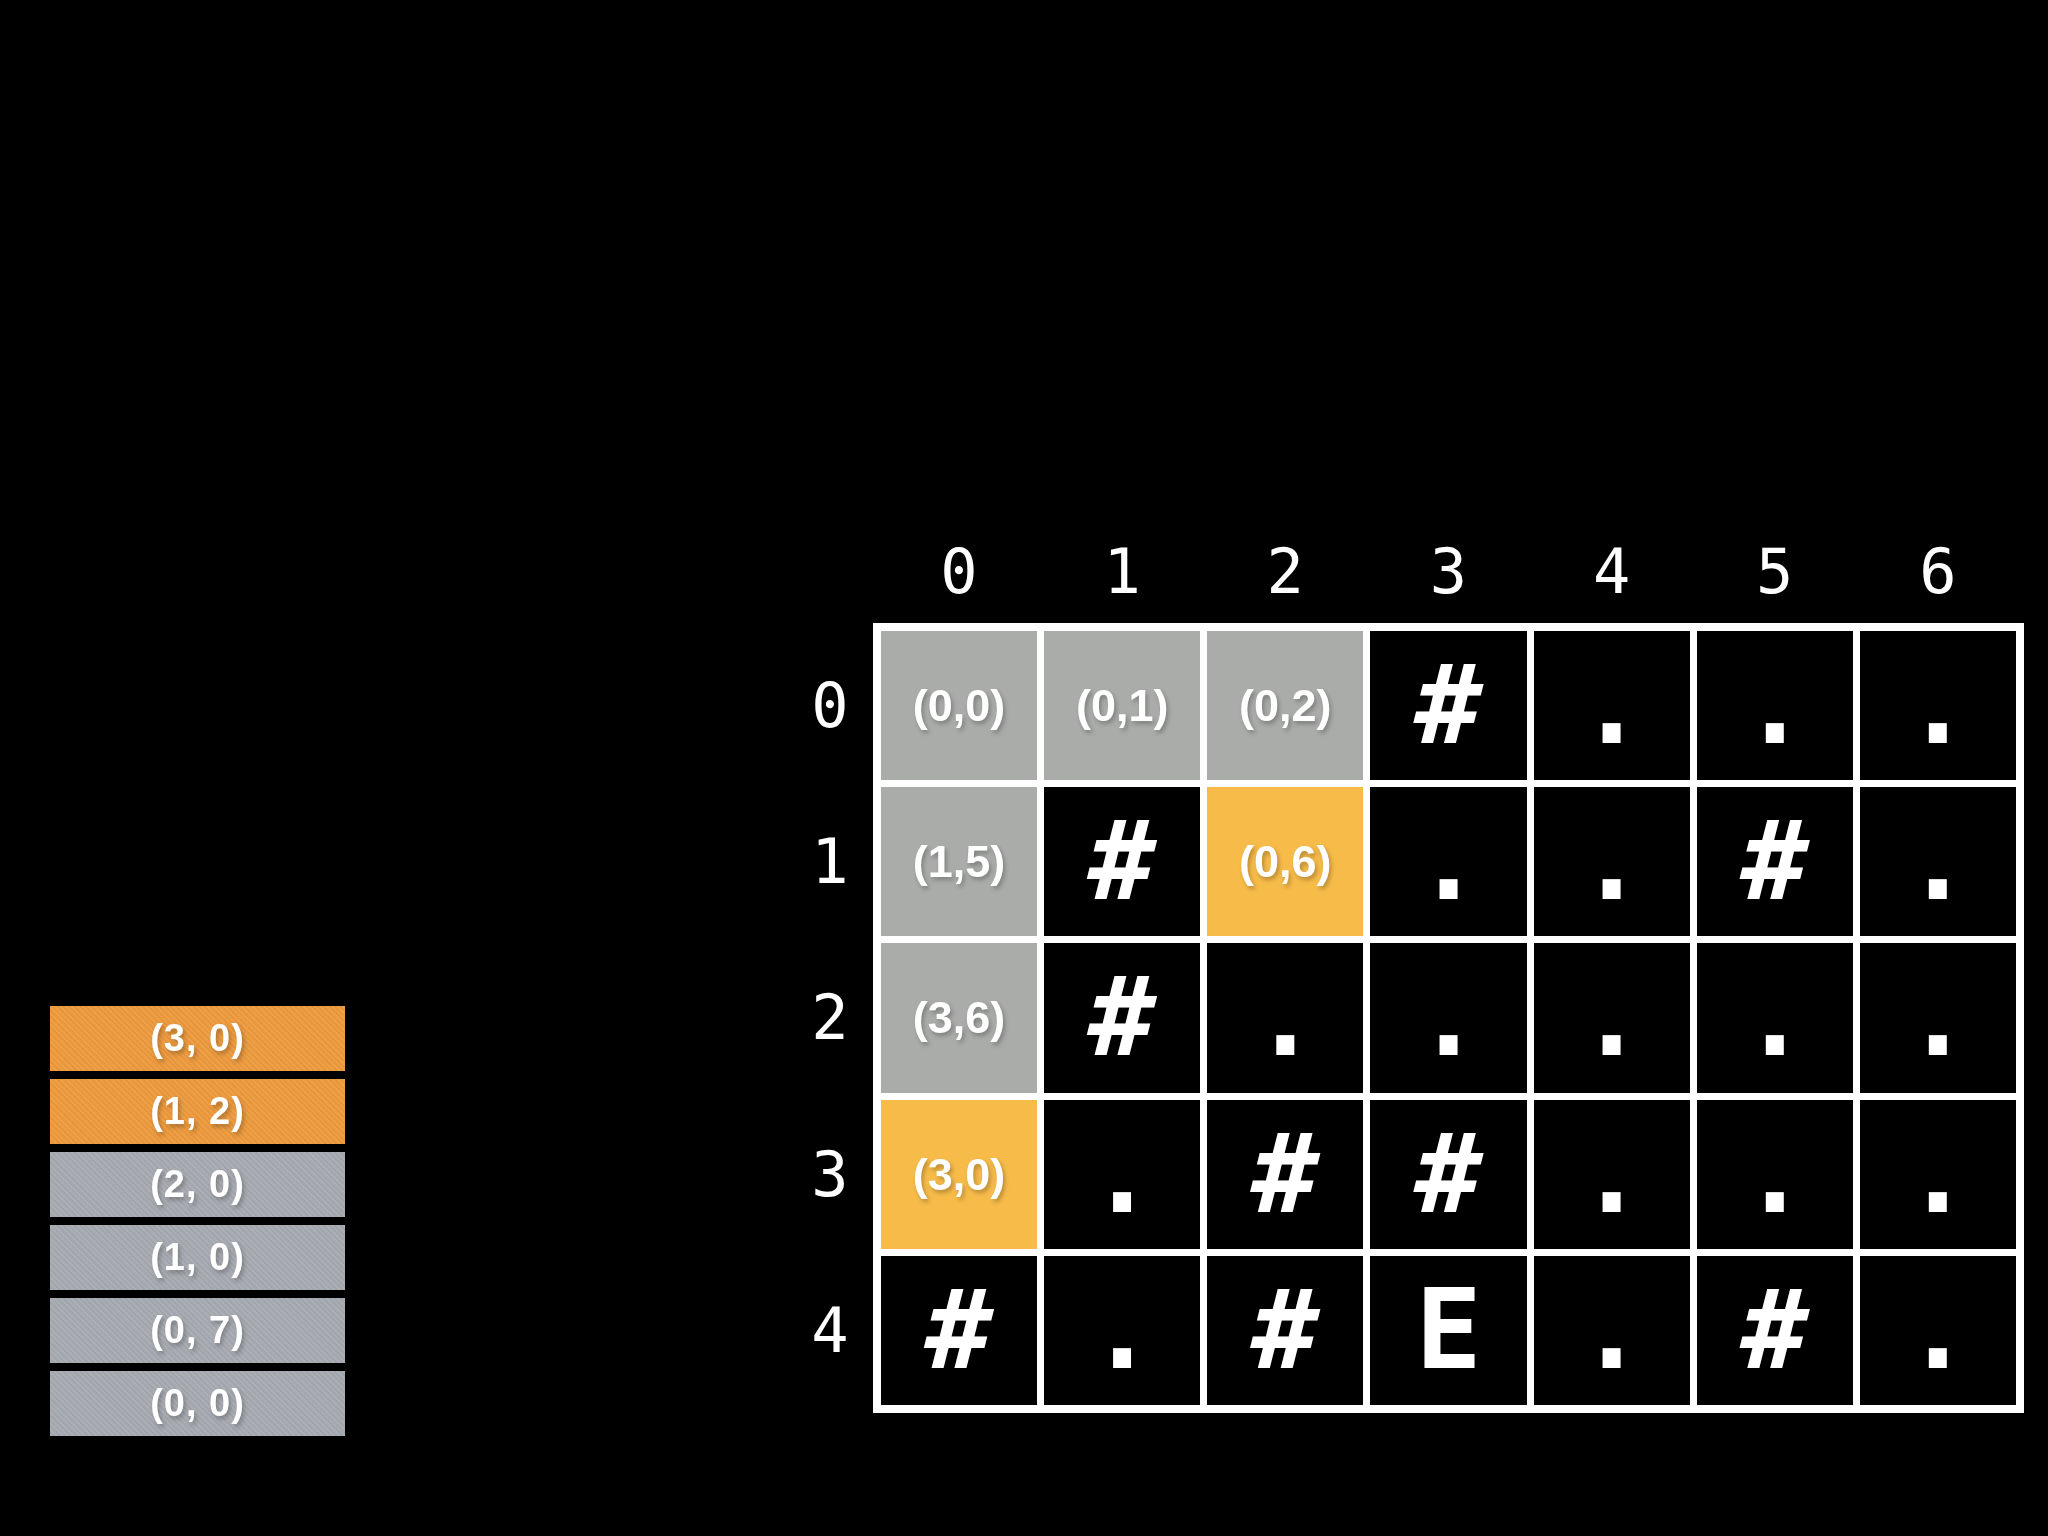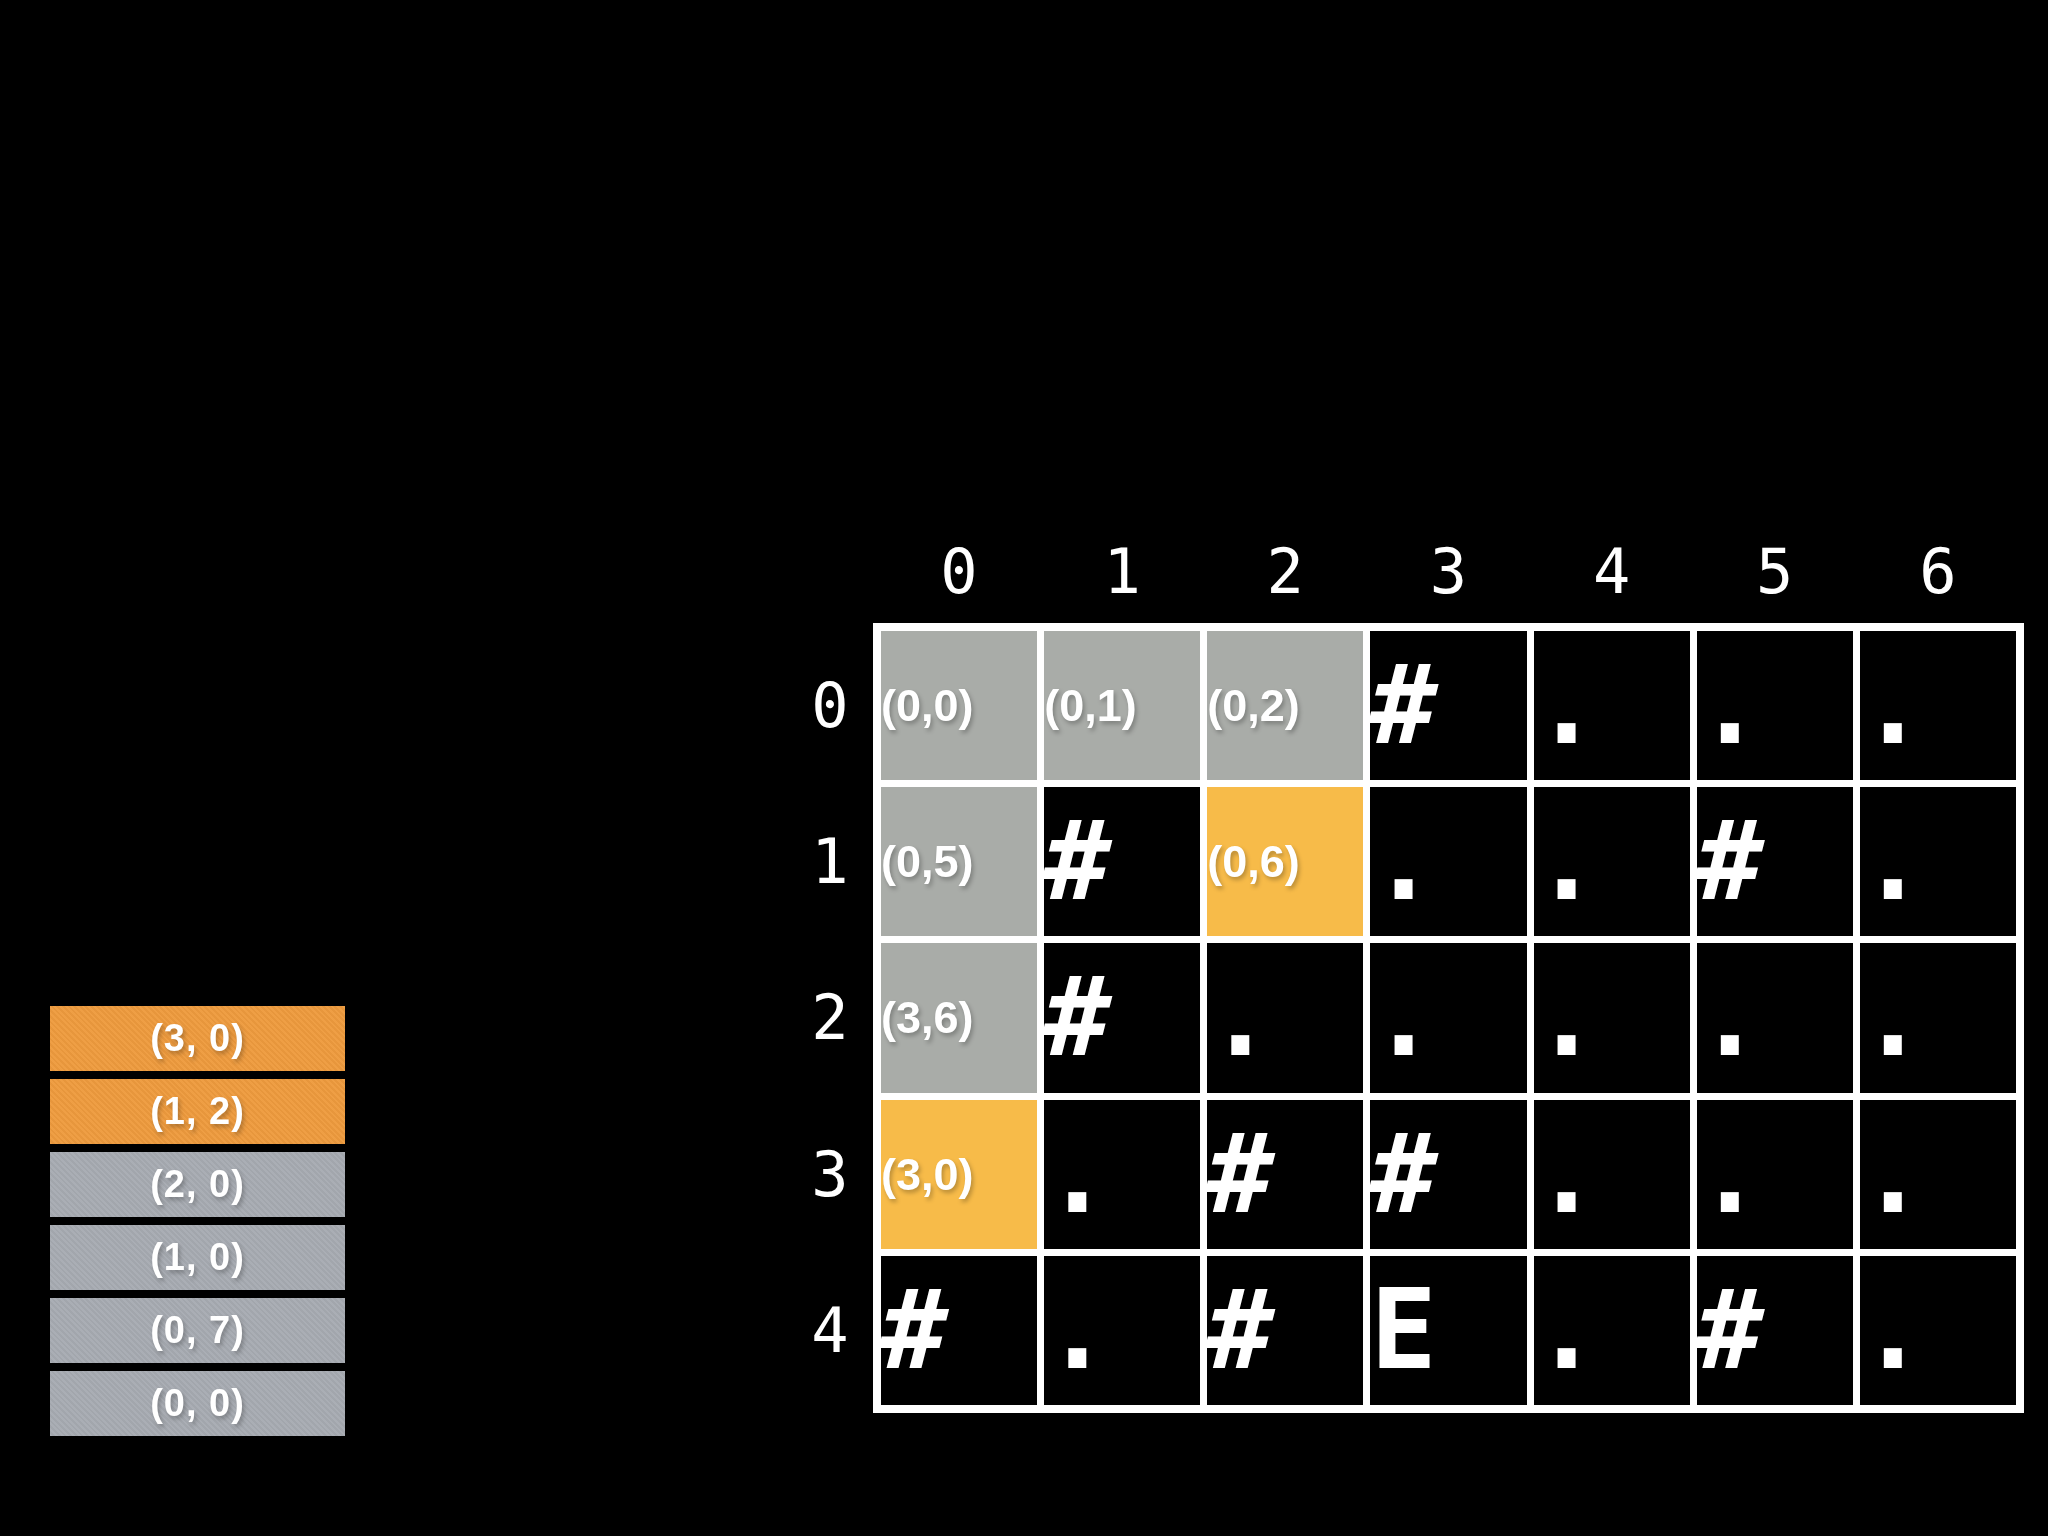--- a/index.html
+++ b/index.html
@@ -18,21 +18,21 @@
   
   .col-header{position:absolute;top:540px;width:156px;height:64px;line-height:64px;text-align:center;
       color:#fff;font-family:"DejaVu Sans Mono",monospace;font-size:62px;}
   .row-header{position:absolute;left:784px;width:92px;height:62px;line-height:62px;text-align:center;
       color:#fff;font-family:"DejaVu Sans Mono",monospace;font-size:62px;}
 
   
   .grid{position:absolute;left:873px;top:623px;width:1151px;height:790px;
       background:var(--grid-border,#fff);box-sizing:border-box;padding:8px;
       display:grid;grid-template-columns:repeat(7,1fr);grid-template-rows:repeat(5,1fr);gap:7px;}
-  .cell{background:var(--cell-black,#000);text-align:left;line-height:149px;overflow:hidden;color:#fff;}
+  .cell{background:var(--cell-black,#000);text-align:center;line-height:149px;overflow:hidden;color:#fff;}
   .cell.visited{background:var(--visited-gray,#a9aca8);}
   .cell.frontier{background:var(--frontier-orange,#f7bb49);}
   .cell.visited span,.cell.frontier span{
       font-family:"Liberation Sans",sans-serif;font-weight:bold;font-size:45px;
       text-shadow:2px 3px 4px rgba(0,0,0,.25);}
   .cell.wall span,.cell.floor span,.cell.exit span{
       font-family:"DejaVu Sans Mono",monospace;font-weight:bold;font-size:110px;}
   .cell.wall span{font-style:italic;}
 </style>
 </head>
@@ -76,21 +76,21 @@
       <div class="row-header" style="top: 1299.8px;">4</div>
     </div>
   <div class="grid">
       <div class="cell visited"><span>(0,0)</span></div>
       <div class="cell visited"><span>(0,1)</span></div>
       <div class="cell visited"><span>(0,2)</span></div>
       <div class="cell wall"><span>#</span></div>
       <div class="cell floor"><span>.</span></div>
       <div class="cell floor"><span>.</span></div>
       <div class="cell floor"><span>.</span></div>
-      <div class="cell visited"><span>(0,5)</span></div>
+      <div class="cell visited"><span>(1,5)</span></div>
       <div class="cell wall"><span>#</span></div>
       <div class="cell frontier"><span>(0,6)</span></div>
       <div class="cell floor"><span>.</span></div>
       <div class="cell floor"><span>.</span></div>
       <div class="cell wall"><span>#</span></div>
       <div class="cell floor"><span>.</span></div>
       <div class="cell visited"><span>(3,6)</span></div>
       <div class="cell wall"><span>#</span></div>
       <div class="cell floor"><span>.</span></div>
       <div class="cell floor"><span>.</span></div>

